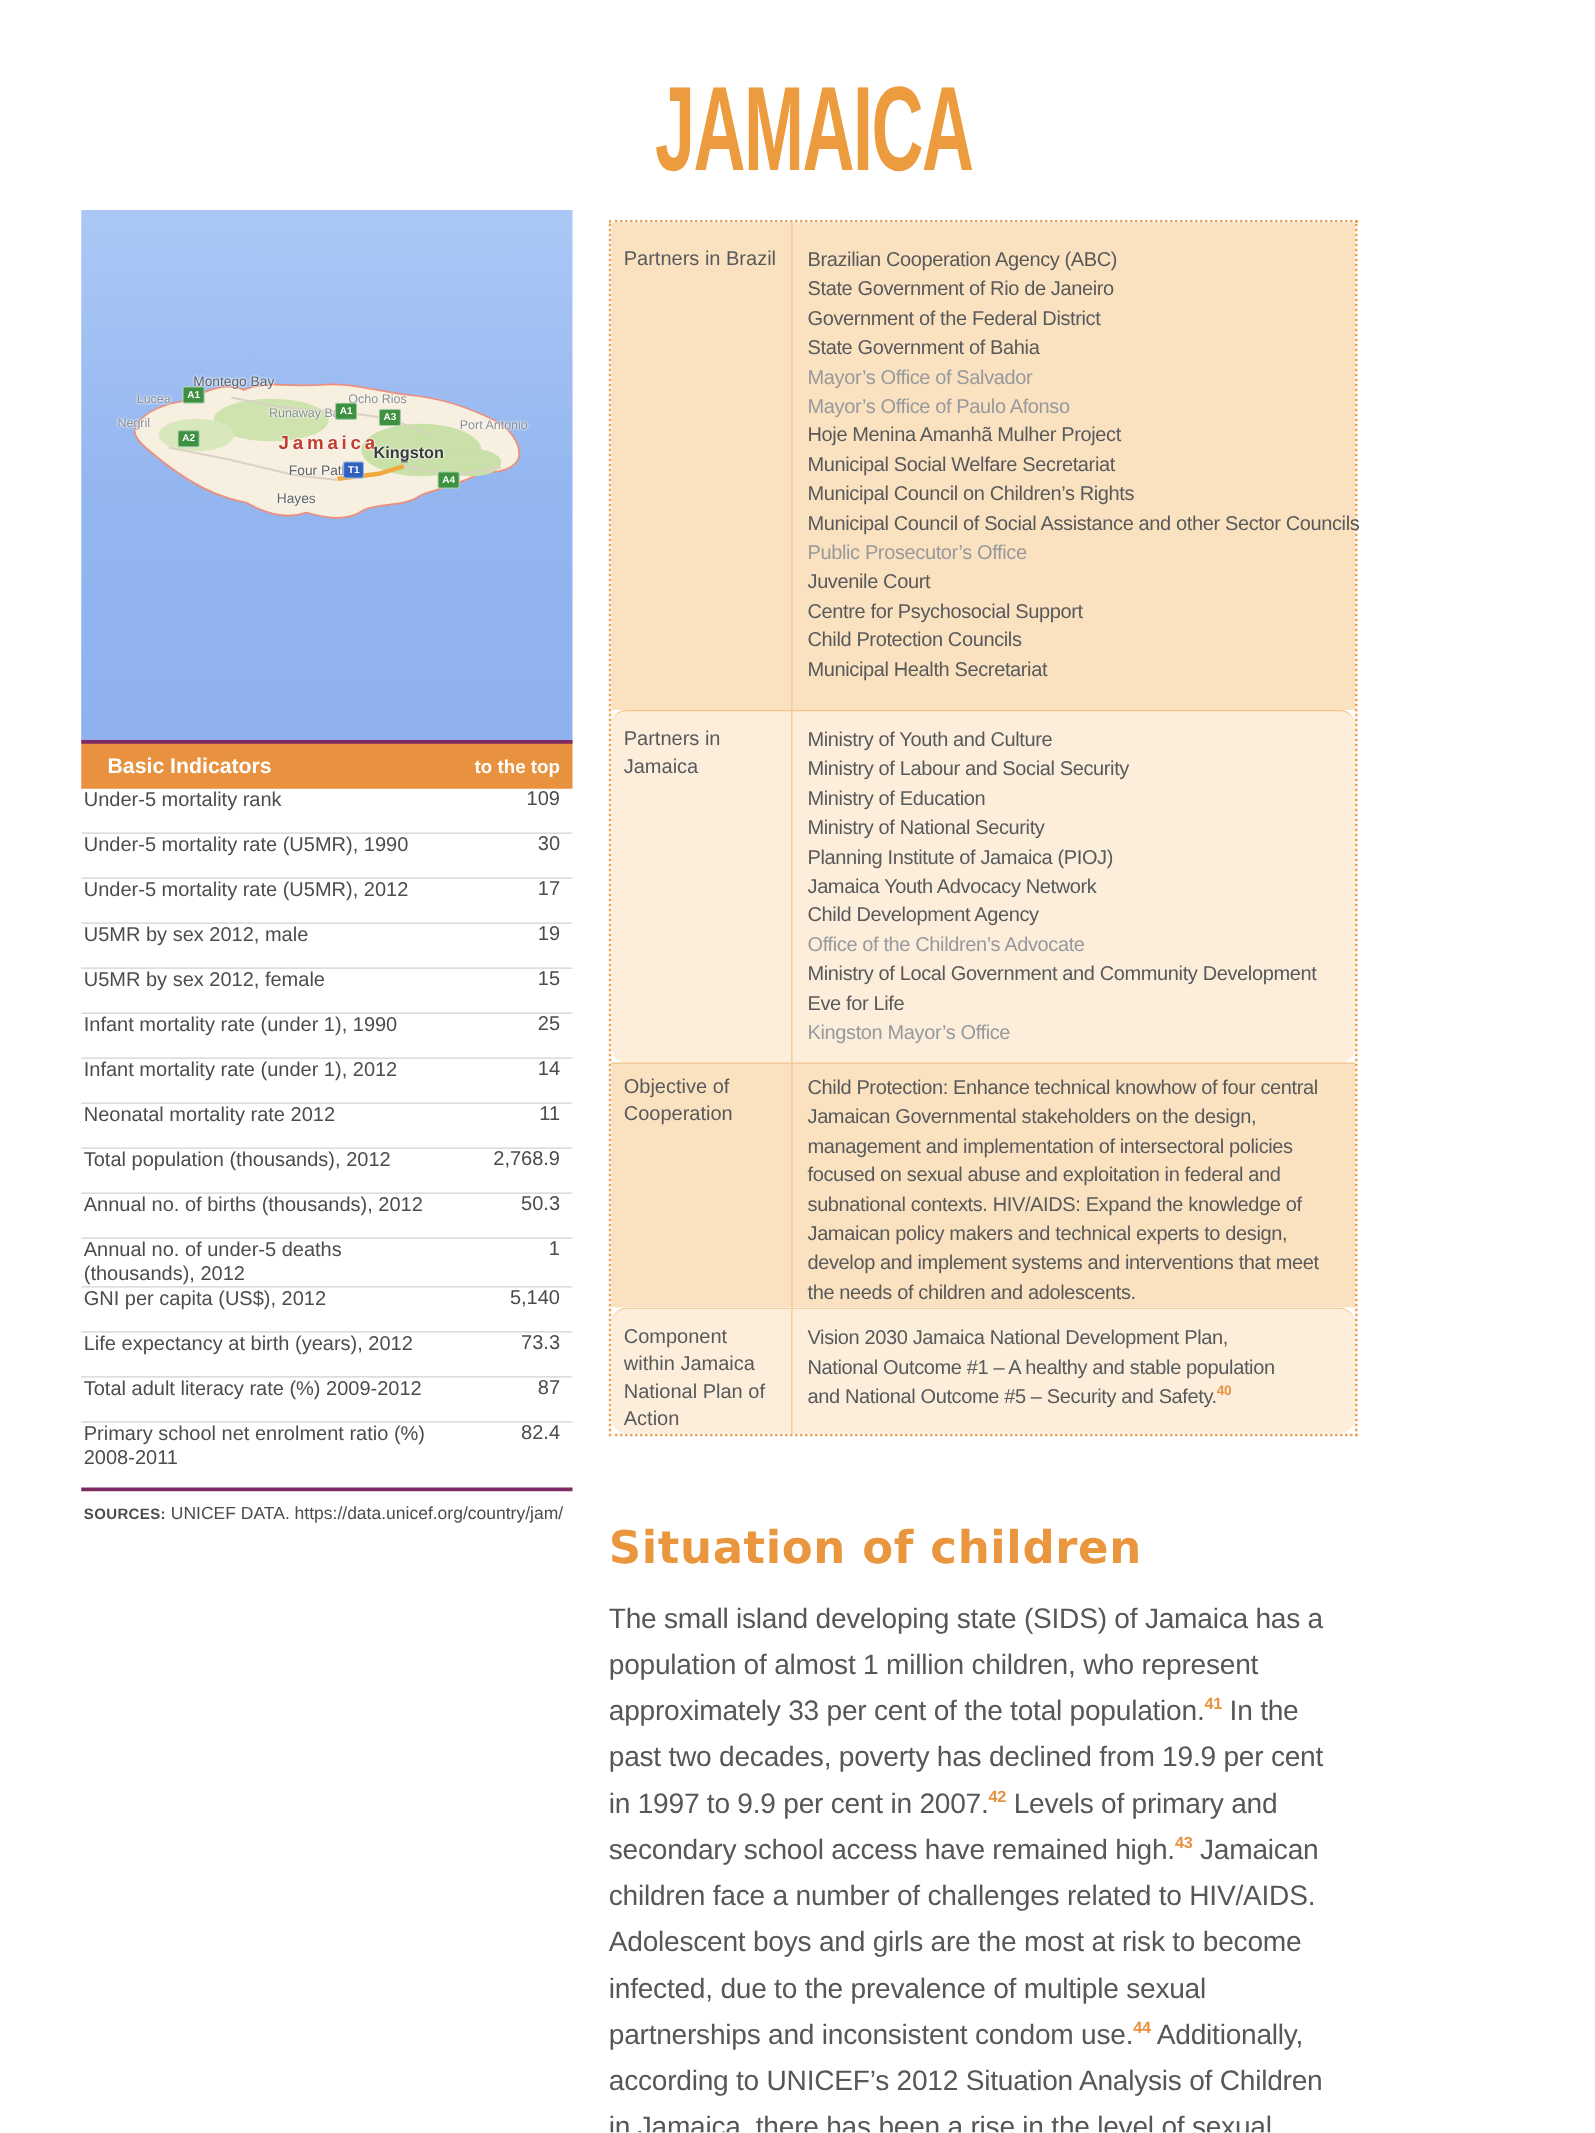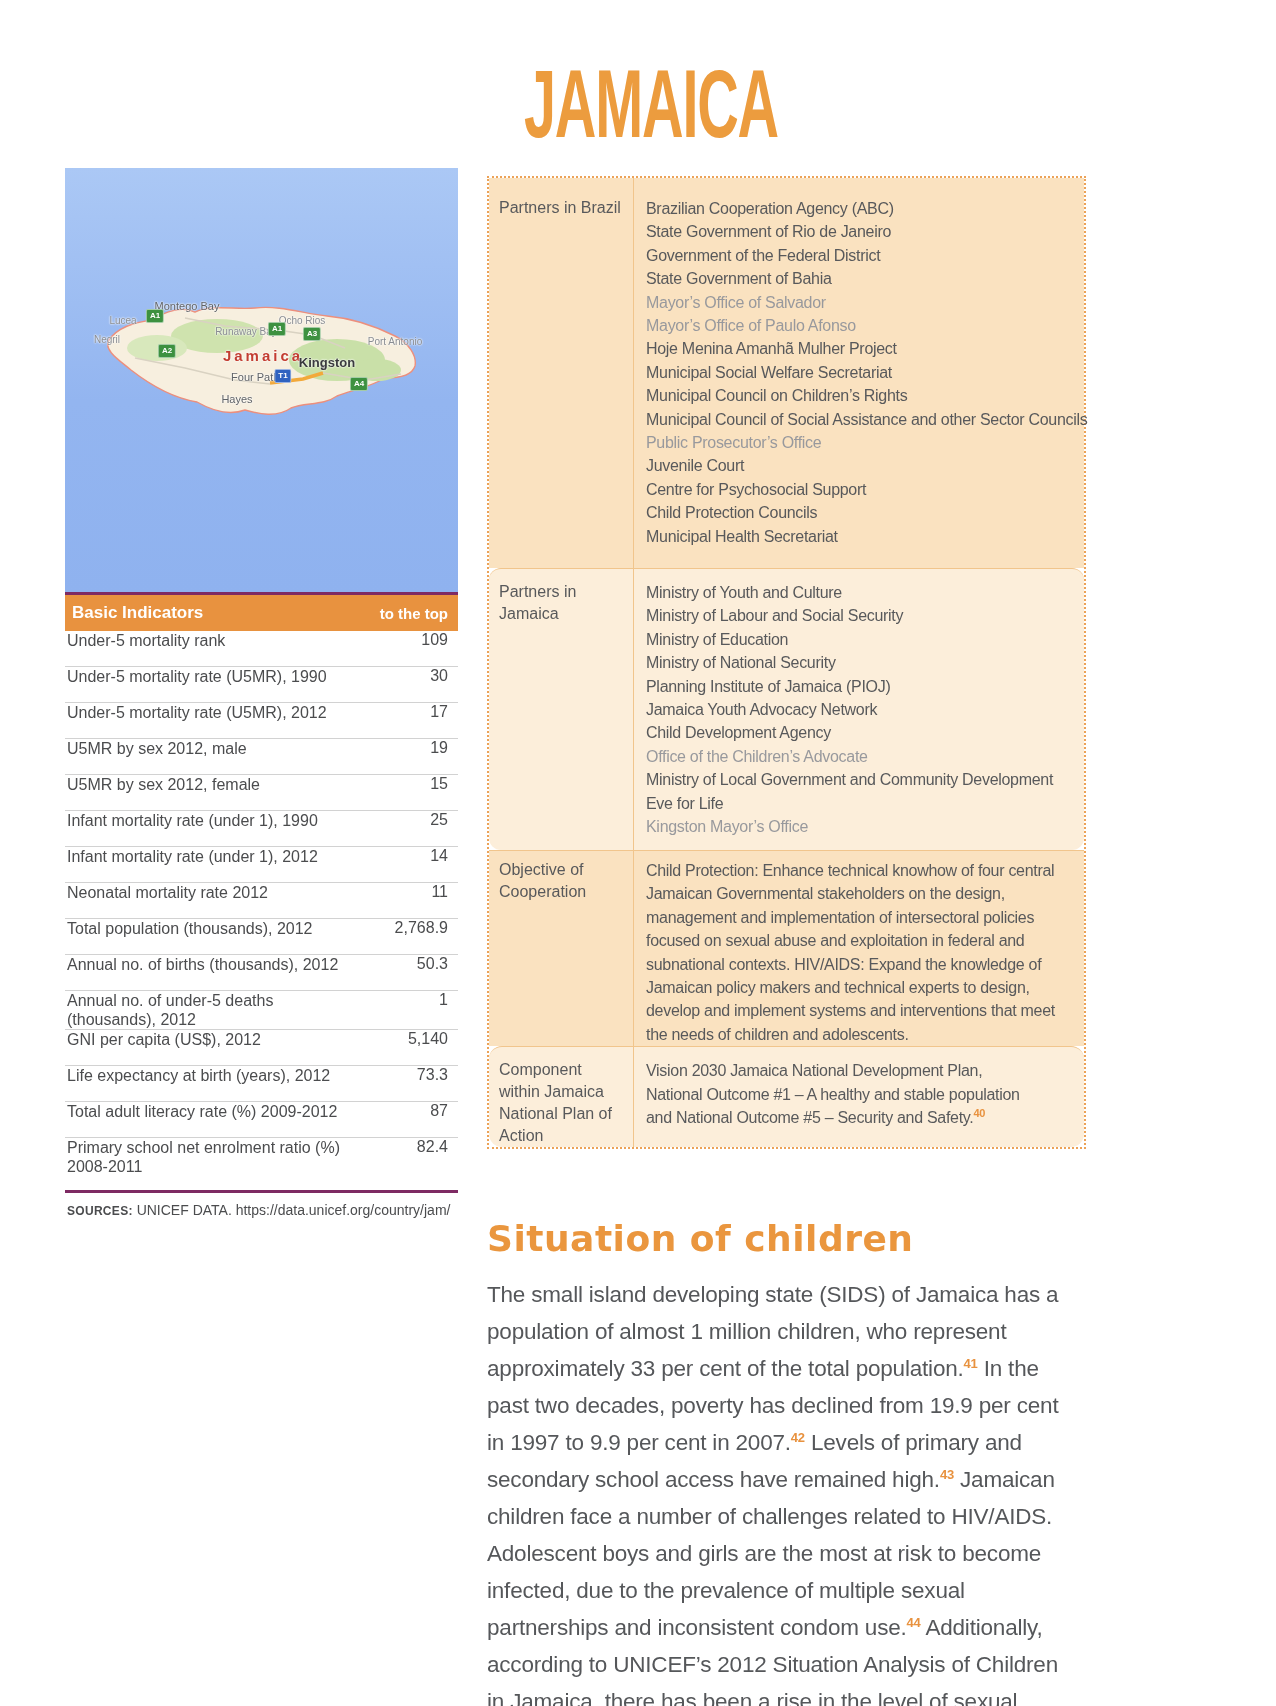--- a/index.html
+++ b/index.html
@@ -23,21 +23,21 @@
   .map-label.country{font-size:15px;font-weight:bold;color:#c33d31;letter-spacing:3px;}
   .shield{position:absolute;transform:translate(-50%,-50%);background:#3d9140;color:#fff;
           font-size:8px;font-weight:bold;line-height:10px;padding:1px 3px;border-radius:2px;
           border:1px solid #ffffff88;}
   .shield.blue{background:#2f62c0;}
 
   
   .indicators{position:absolute;left:65px;top:592px;width:393px;}
   .ind-header{border-top:3px solid #7E2A63;background:#E8923F;color:#fff;display:flex;
               justify-content:space-between;align-items:center;height:36px;
-              padding:0 10px 0 7px;}
+              padding:0 10px 0 21px;}
   .ind-header .hl{font-size:17px;font-weight:bold;}
   .ind-header .hr{font-size:15px;font-weight:bold;cursor:pointer;}
   .ind-row{display:flex;justify-content:space-between;align-items:flex-start;min-height:35px;
            border-bottom:1px solid #d2d2d2;font-size:16px;color:#4b4c4e;padding:0 10px 0 2px;}
   .ind-row .lbl{max-width:285px;line-height:19px;}
   .ind-row .val{text-align:right;}
   .ind-row.tall{min-height:52px;border-bottom:none;}
   .purple-rule{border-top:3px solid #7E2A63;}
   .sources{margin-top:9px;font-size:14px;color:#4b4c4e;padding-left:2px;}
   .sources .src-label{font-size:12px;font-weight:bold;letter-spacing:.3px;}
@@ -98,21 +98,21 @@
         <span class="map-label small" style="left: 181px; top: 163px;">Runaway Bay</span>
         <span class="map-label small" style="left: 237px; top: 152px;">Ocho Rios</span>
         <span class="map-label small" style="left: 330px; top: 173px;">Port Antonio</span>
         <span class="map-label country" style="left: 198px; top: 187px;">Jamaica</span>
         <span class="map-label city" style="left: 262px; top: 194px;">Kingston</span>
         <span class="map-label town" style="left: 193px; top: 209px;">Four Paths</span>
         <span class="map-label town" style="left: 172px; top: 231px;">Hayes</span>
         <span class="shield" style="left: 90px; top: 148px;">A1</span>
         <span class="shield" style="left: 212px; top: 161px;">A1</span>
         <span class="shield" style="left: 247px; top: 166px;">A3</span>
-        <span class="shield" style="left: 102px; top: 183px;">A2</span>
+        <span class="shield" style="left: 86px; top: 183px;">A2</span>
         <span class="shield blue" style="left: 218px; top: 208px;">T1</span>
         <span class="shield" style="left: 294px; top: 216px;">A4</span>
       </div>
   </div>
 
   <div class="indicators">
     <div class="ind-header">
       <span class="hl">Basic Indicators</span>
       <span class="hr">to the top</span>
     </div>

